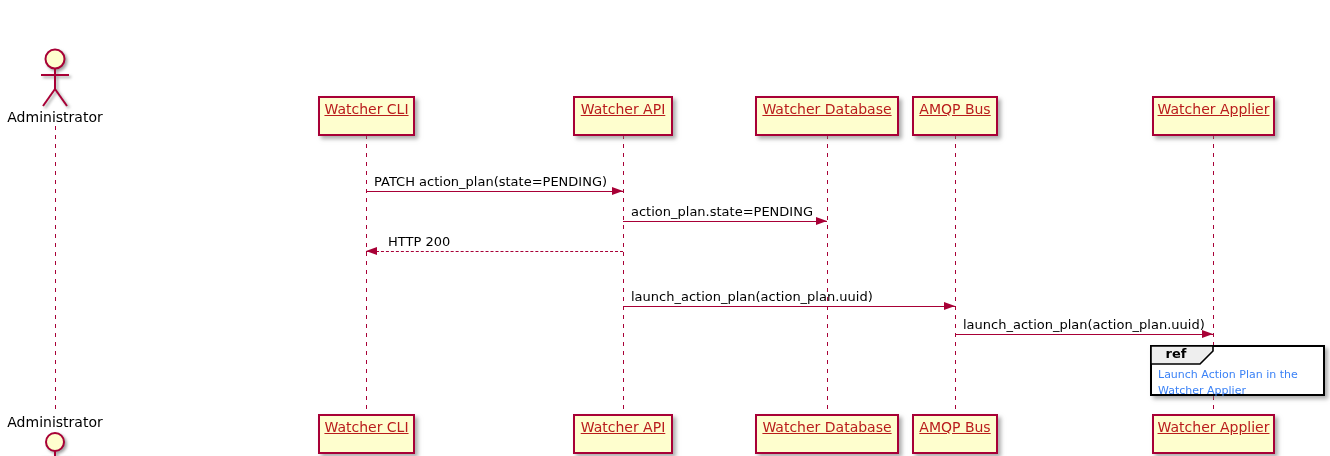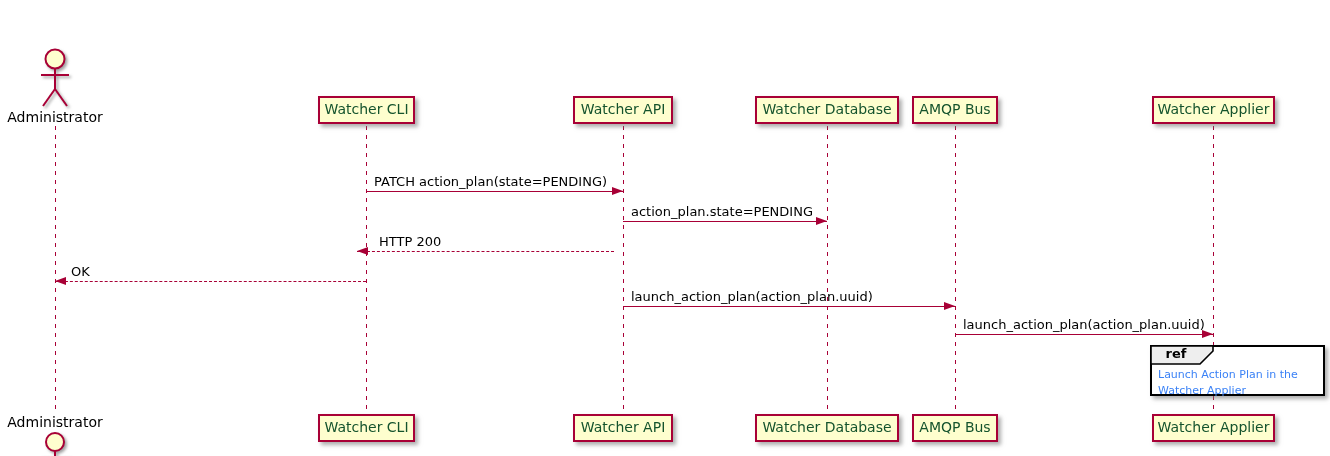--- a/index.html
+++ b/index.html
@@ -8,23 +8,23 @@
     position:relative; width:1330px; height:456px; background:#ffffff;
     font-family:"DejaVu Sans", "Liberation Sans", sans-serif; overflow:hidden;margin-top:44px;
   }
   
   .lifeline {
     position:absolute; top:82px; height:288px; width:1px;
     background-image:repeating-linear-gradient(to bottom,#A80036 0 4px, transparent 4px 9px);
   }
   
   .pbox {
-    position:absolute; height:28px; background:#FEFECE; border:2px solid #A80036;
+    position:absolute; height:40px; background:#FEFECE; border:2px solid #A80036;
     box-shadow:3px 3px 4px rgba(120,120,120,0.6);
-    color:#14532d; font-size:14px; line-height:23px; text-align:center; white-space:nowrap;
+    color:#b91c1c; font-size:14px; line-height:23px; text-align:center; white-space:nowrap;text-decoration:underline;
   }
   
   .actor-svg { position:absolute; filter:drop-shadow(2.5px 2.5px 1.5px rgba(120,120,120,0.7)); }
   .actor-label { position:absolute; width:110px; text-align:center; font-size:14px; color:#000; height:15px; line-height:15px; }
   
   .msg { position:absolute; }
   .msg .lbl { font-size:13px; color:#000; height:17px; line-height:16px; white-space:nowrap; padding-left:8px; }
   .msg .ln  { height:0; border-top:1px solid #A80036; }
   .msg.dashed .ln { border-top-style:dashed; }
   .msg.pl22 .lbl { padding-left:22px; }
@@ -81,31 +81,26 @@
     <div class="ln"></div>
     <div class="ah r"></div>
   </div>
 
   <div class="msg" style="left:366px; top:130px; width:257px;">
     <div class="lbl">PATCH action_plan(state=PENDING)</div>
     <div class="ln"></div>
     <div class="ah r"></div>
   </div>
 
-  <div class="msg dashed pl22" style="left:357px; top:190px; width:257px;">
+  <div class="msg dashed pl22" style="left:366px; top:190px; width:257px;">
     <div class="lbl">HTTP 200</div>
     <div class="ln"></div>
     <div class="ah l"></div>
   </div>
 
-  <div class="msg dashed pl16" style="left:55px; top:220px; width:311px;">
-    <div class="lbl">OK</div>
-    <div class="ln"></div>
-    <div class="ah l"></div>
-  </div>
 
   <div class="msg" style="left:623px; top:245px; width:332px;">
     <div class="lbl">launch_action_plan(action_plan.uuid)</div>
     <div class="ln"></div>
     <div class="ah r"></div>
   </div>
 
   <div class="msg" style="left:955px; top:273px; width:258px;">
     <div class="lbl">launch_action_plan(action_plan.uuid)</div>
     <div class="ln"></div>

